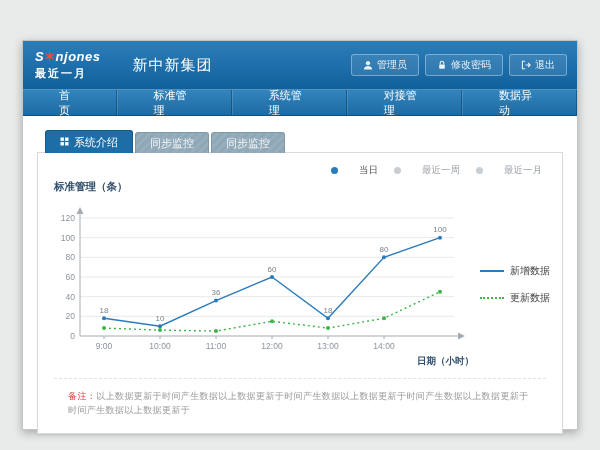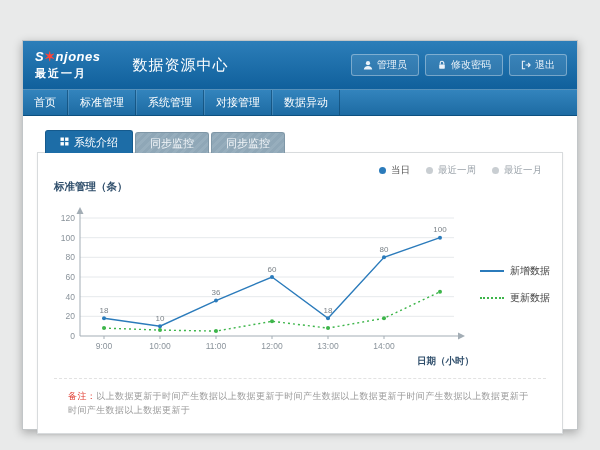--- a/index.html
+++ b/index.html
@@ -34,21 +34,21 @@
   .hbtn svg { display:block; }
   
   .nav {
     height:27px; background:linear-gradient(#3384bd,#1d6ba3);
     display:flex; align-items:stretch;
     border-top:1px solid rgba(255,255,255,0.25);
     border-bottom:1px solid #0d507f;
   }
   .nav-item {
     color:#fff; font-size:11px; display:flex; align-items:center; justify-content:center;
-    padding:0 11px; cursor:pointer;
+    padding:0 36px; cursor:pointer;
     border-right:1px solid rgba(9,62,100,0.55);
     border-left:1px solid rgba(255,255,255,0.14);
   }
   .nav-item:first-child { border-left:none; }
   
   .content { padding:14px 14px 0; }
   .tabbar { display:flex; gap:2px; padding-left:8px; position:relative; z-index:2; }
   .tab {
     height:23px; display:flex; align-items:center; gap:5px; padding:0 14px;
     font-size:11px; border-radius:3px 3px 0 0; cursor:pointer;
@@ -59,21 +59,21 @@
     color:#f2f6f9; border:1px solid #7f97a7; border-bottom:none;
     margin-top:2px; height:21px;
   }
   .panel {
     border:1px solid #d8dbdd; background:#fff; margin-top:-1px;
     position:relative; box-shadow:0 1px 2px rgba(0,0,0,0.06);
     padding-bottom:6px;
   }
   
   .filters { display:flex; justify-content:flex-end; gap:16px; padding:11px 20px 0; font-size:9.5px; }
-  .filter { display:flex; align-items:center; gap:5px; cursor:pointer; color:#9aa2a9; }
+  .filter { display:flex; align-items:center; gap:21px; cursor:pointer; color:#9aa2a9; }
   .filter .dot { width:7px; height:7px; border-radius:50%; background:#c9ced2; }
   .filter.active { color:#555; }
   .filter.active .dot { background:#2b7bbb; }
   .ylabel { font-size:10.5px; font-weight:bold; color:#2f4e6b; margin:3px 0 0 16px; }
   .chart-row { display:flex; align-items:center; padding:0 4px 0 8px; }
   .chart-canvas { flex:0 0 auto; }
   .chart-legend { display:flex; flex-direction:column; gap:13px; font-size:10px; color:#444; margin-left:2px; }
   .legend-item { display:flex; align-items:center; gap:6px; cursor:pointer; }
   .sample { width:24px; height:0; border-top:2px solid #2b7bbb; }
   .sample.dotted { border-top-style:dotted; border-top-width:2.5px; }
@@ -90,21 +90,21 @@
 </head>
 <body>
 
 <div class="window">
 
   <div class="header">
     <div class="logo">
       <div class="logo-en"><span>S</span><span class="logo-star">✶</span><span>njones</span></div>
       <div class="logo-cn">最近一月</div>
     </div>
-    <div class="app-title">数据资源中心</div>
+    <div class="app-title">新中新集团</div>
     <div class="header-actions">
       <div class="hbtn">
         <span>
             <svg width="10" height="10" viewBox="0 0 10 10">
               <circle cx="5" cy="3.2" r="2.1" fill="#eaf2f9"></circle>
               <path d="M0.8 9.6c0-2.3 1.9-3.7 4.2-3.7s4.2 1.4 4.2 3.7z" fill="#eaf2f9"></path>
             </svg>
           </span>
         <span>管理员</span>
       </div>

